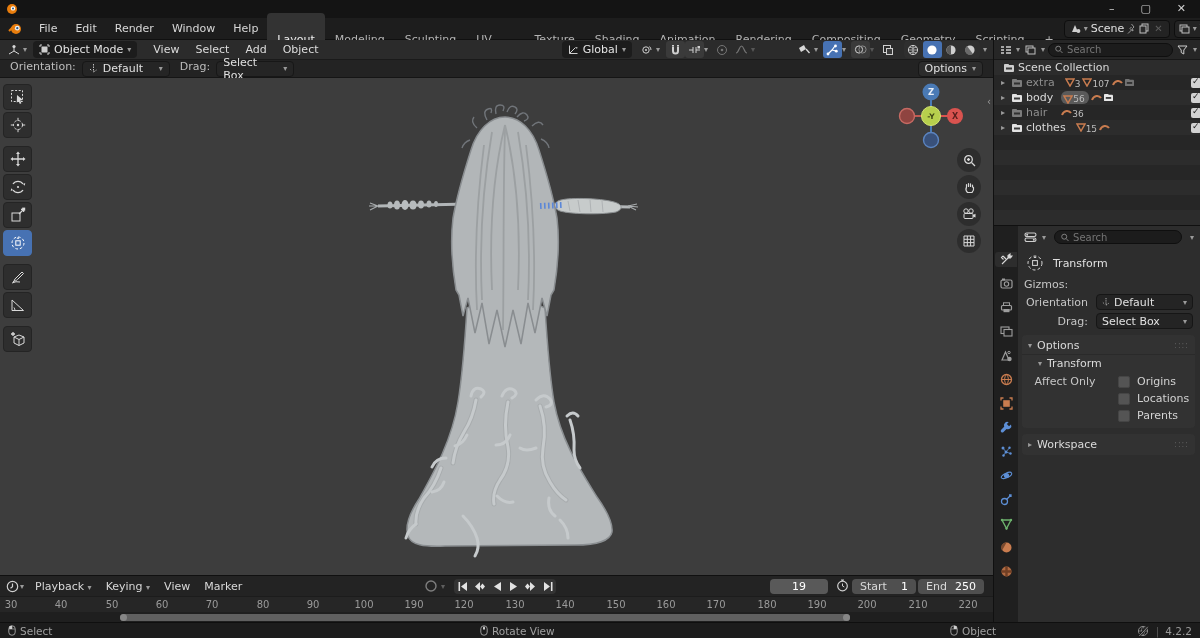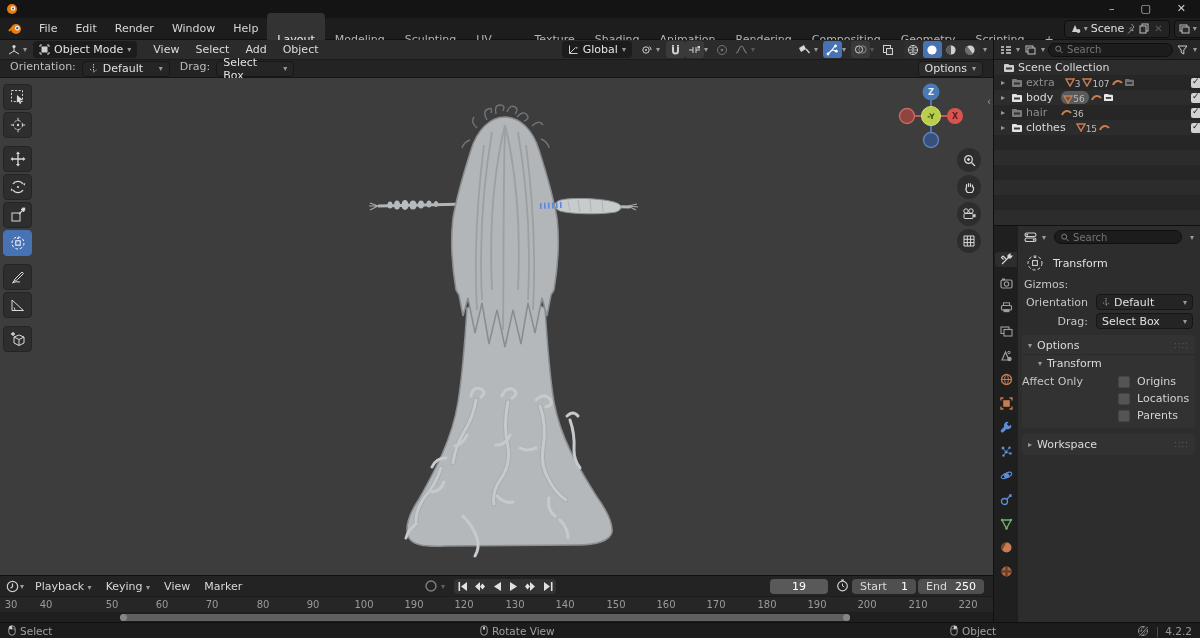--- a/index.html
+++ b/index.html
@@ -887,21 +887,21 @@
         <div class="panel-hdr">
           <span class="chev">▾</span>
           <span>Options</span>
           <span class="grip">::::</span>
         </div>
         <div class="panel-hdr" style="padding-left:16px;border-top:1px solid #2a2a2a">
           <span class="chev">▾</span>
           <span>Transform</span>
         </div>
         <div style="display:flex;margin-top:4px">
-          <span style="width:86px;text-align:left;color:#c6c6c6;padding-right:0">Affect Only</span>
+          <span style="width:86px;text-align:center;color:#c6c6c6;padding-right:0">Affect Only</span>
         </div>
         <div class="cb-row" style="margin-top:-13px">
           <span class="ucb"></span>
           <span>Origins</span>
         </div>
         <div class="cb-row">
           <span class="ucb"></span>
           <span>Locations</span>
         </div>
         <div class="cb-row">
@@ -992,21 +992,21 @@
       <span>1</span>
     </span>
     <span class="tl-startend abs" style="left:918px;width:66px;top:2.5px;justify-content:space-between">
       <span style="color:#d9d9d9">End</span>
       <span>250</span>
     </span>
   </div>
 
   <div id="ruler">
     <span style="left:-7px">30</span>
-    <span style="left:28px">40</span>
+    <span style="left:43px">40</span>
     <span style="left:94px">50</span>
     <span style="left:144px">60</span>
     <span style="left:194px">70</span>
     <span style="left:245px">80</span>
     <span style="left:295px">90</span>
     <span style="left:346px">100</span>
     <span style="left:396px">190</span>
     <span style="left:446px">120</span>
     <span style="left:497px">130</span>
     <span style="left:547px">140</span>

